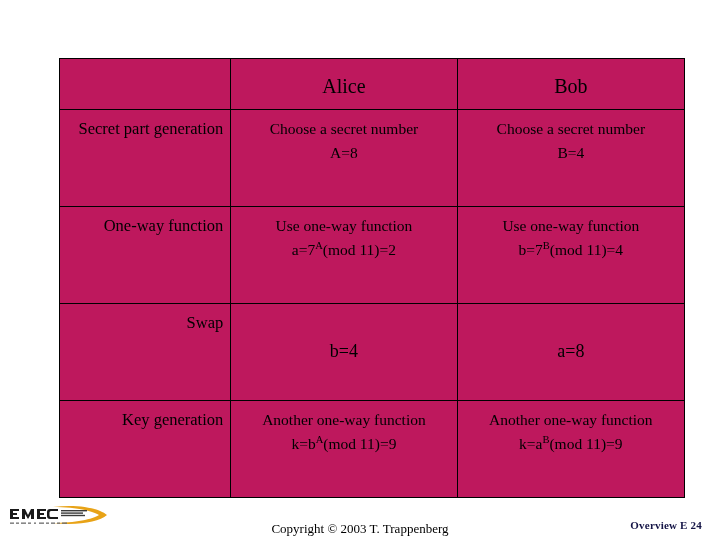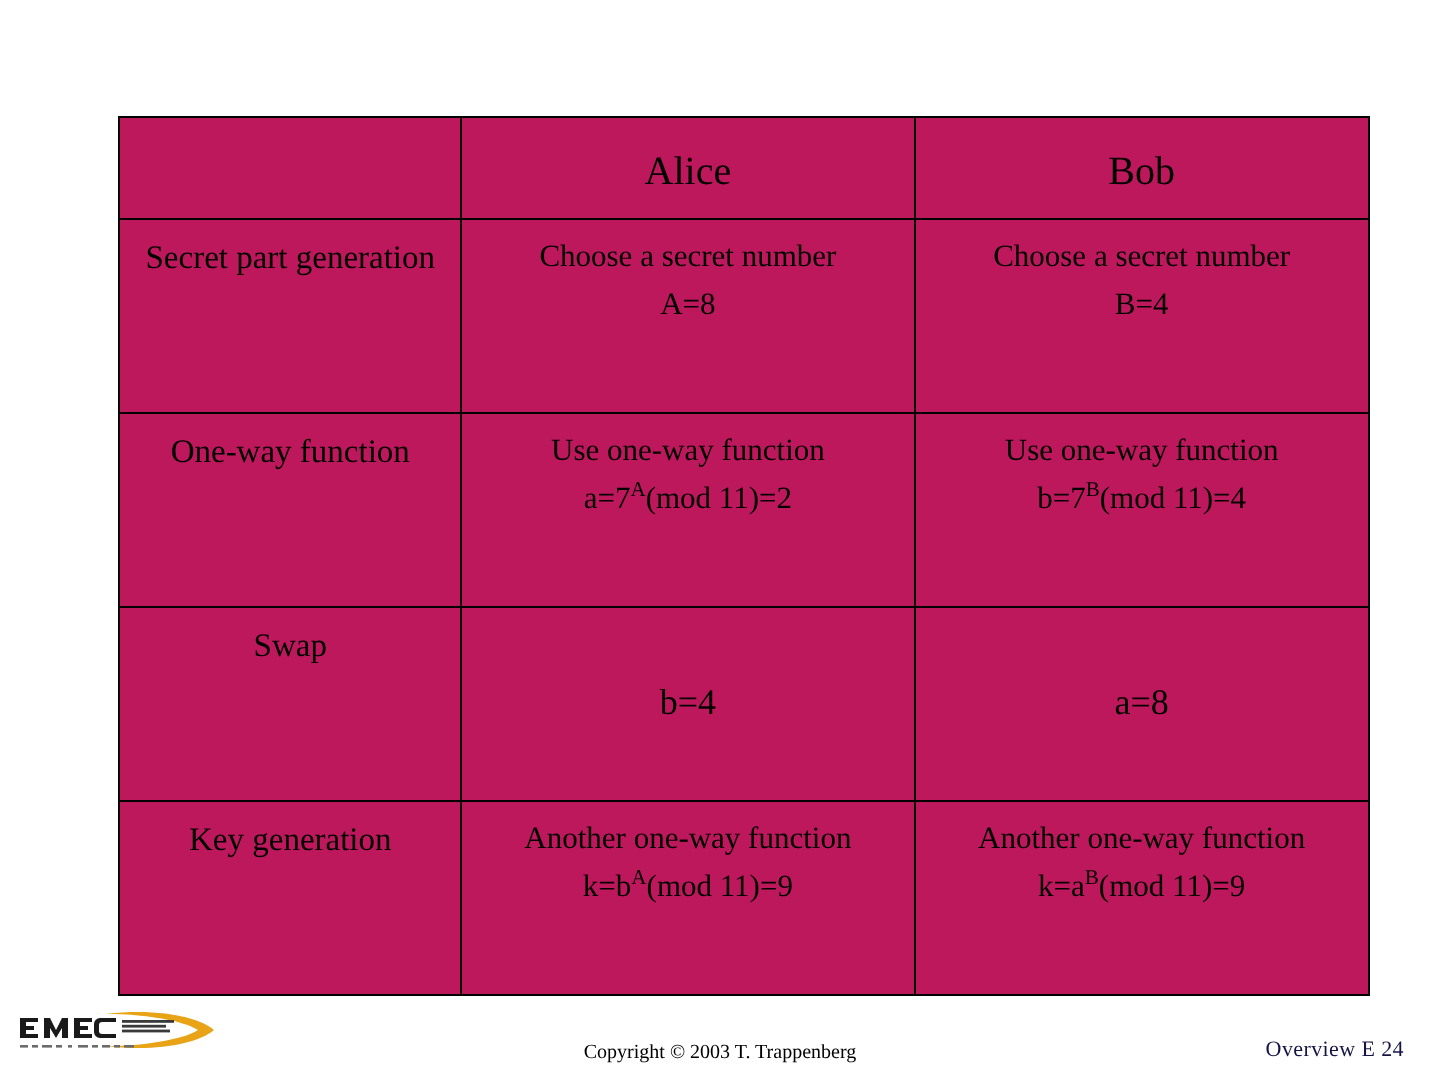--- a/index.html
+++ b/index.html
@@ -41,21 +41,21 @@
 
   
   .cell-pad {
     padding: 7px 7px 0 7px;
     box-sizing: border-box;
     height: 100%;
   }
   .label-text {
     font-size: 16.5px;
     line-height: 1.45;
-    text-align: center;
+    text-align: right;
   }
   .head-text {
     font-size: 20px;
     text-align: center;
     line-height: 1.0;
     padding-top: 10px;
   }
   .centered {
     text-align: center;
     font-size: 15.5px;
@@ -73,30 +73,30 @@
     line-height: 0;
   }
 
   
   .footer-copyright {
     position: absolute;
     left: 0;
     top: 521px;
     width: 720px;
     text-align: center;
-    font-size: 10px;
+    font-size: 13px;
     font-family: "Liberation Serif", "DejaVu Serif", serif;
     color: #000000;
   }
   .footer-page {
     position: absolute;
     right: 18px;
     top: 519px;
     font-size: 11px;
-    font-weight: normal;
+    font-weight: bold;
     color: #141446;
     font-family: "Liberation Serif", "DejaVu Serif", serif;
     letter-spacing: 0.2px;
   }
 
   
   .logo {
     position: absolute;
     left: 7px;
     top: 503px;

